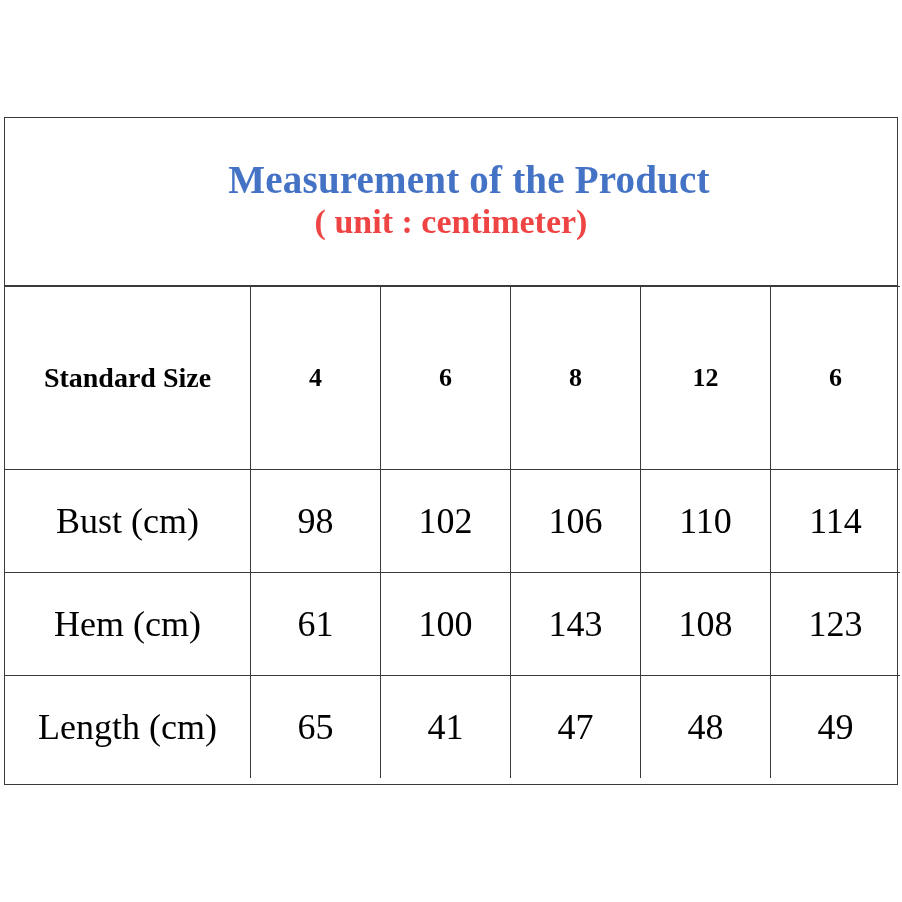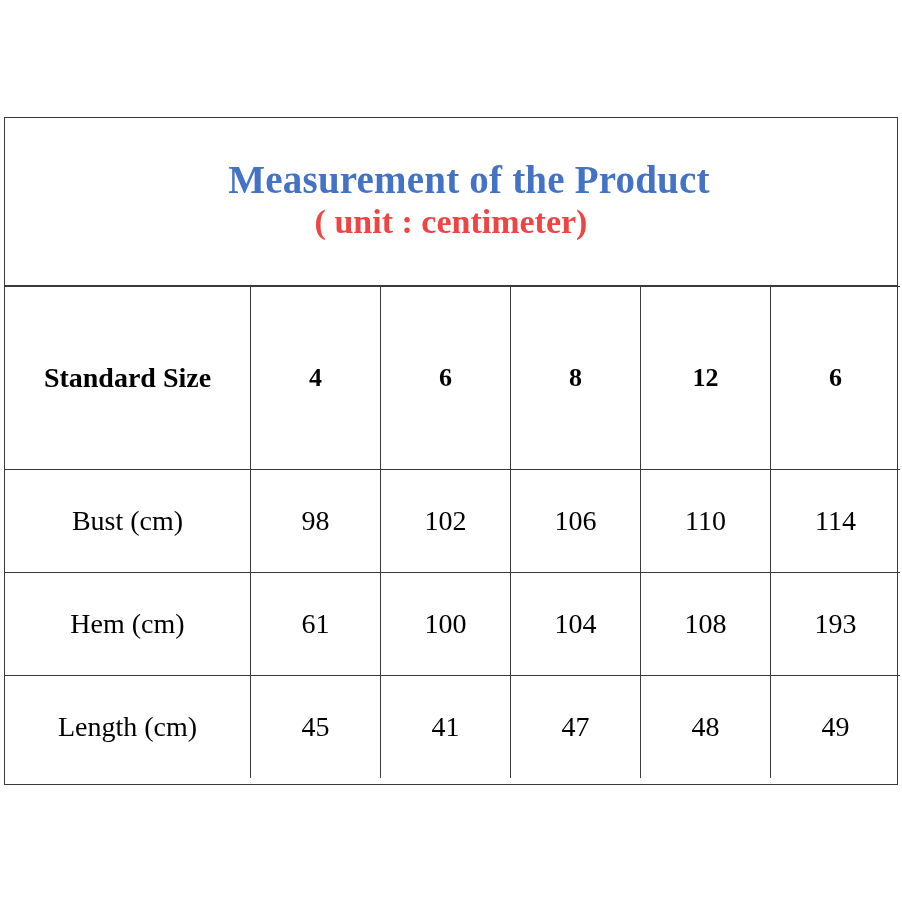--- a/index.html
+++ b/index.html
@@ -74,21 +74,21 @@
     height: 182px;
     font-weight: bold;
   }
 
   table.size-table tr.header-row td.row-label {
     font-size: 28px;
   }
 
   table.size-table tr.data-row td {
     height: 102px;
-    font-size: 28px;
+    font-size: 36px;
     font-weight: normal;
   }
 
   table.size-table td.row-label {
     width: 245px;
     font-family: Liberation Serif, serif;
   }
 
   table.size-table td.val {
     width: 129px;
@@ -129,27 +129,27 @@
         <td class="val">98</td>
         <td class="val">102</td>
         <td class="val">106</td>
         <td class="val">110</td>
         <td class="val">114</td>
       </tr>
       <tr class="data-row">
         <td class="row-label">Hem (cm)</td>
         <td class="val">61</td>
         <td class="val">100</td>
-        <td class="val">104</td>
+        <td class="val">143</td>
         <td class="val">108</td>
-        <td class="val">193</td>
+        <td class="val">123</td>
       </tr>
       <tr class="data-row">
         <td class="row-label">Length (cm)</td>
-        <td class="val">45</td>
+        <td class="val">65</td>
         <td class="val">41</td>
         <td class="val">47</td>
         <td class="val">48</td>
         <td class="val">49</td>
       </tr>
     </tbody>
   </table>
 
 </div>
 

